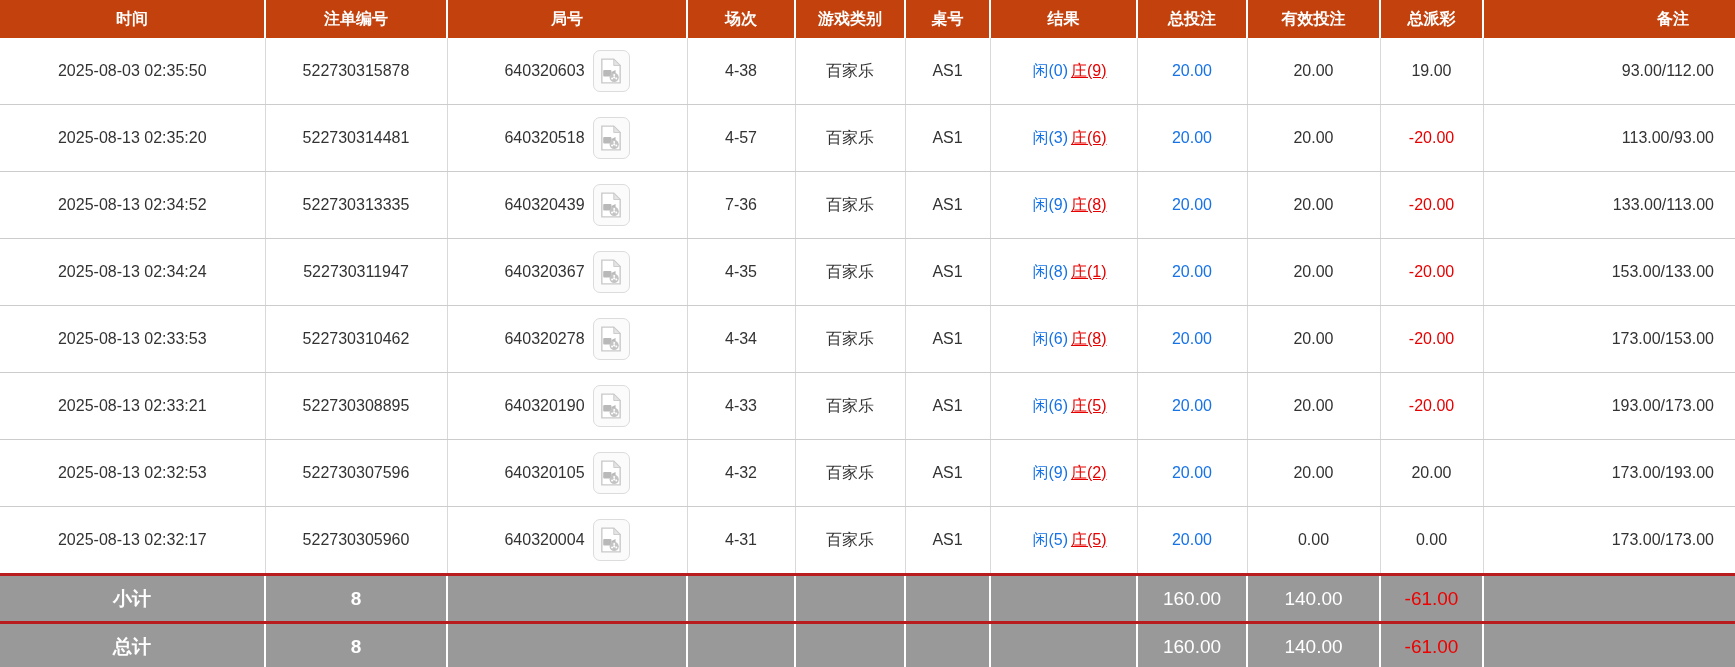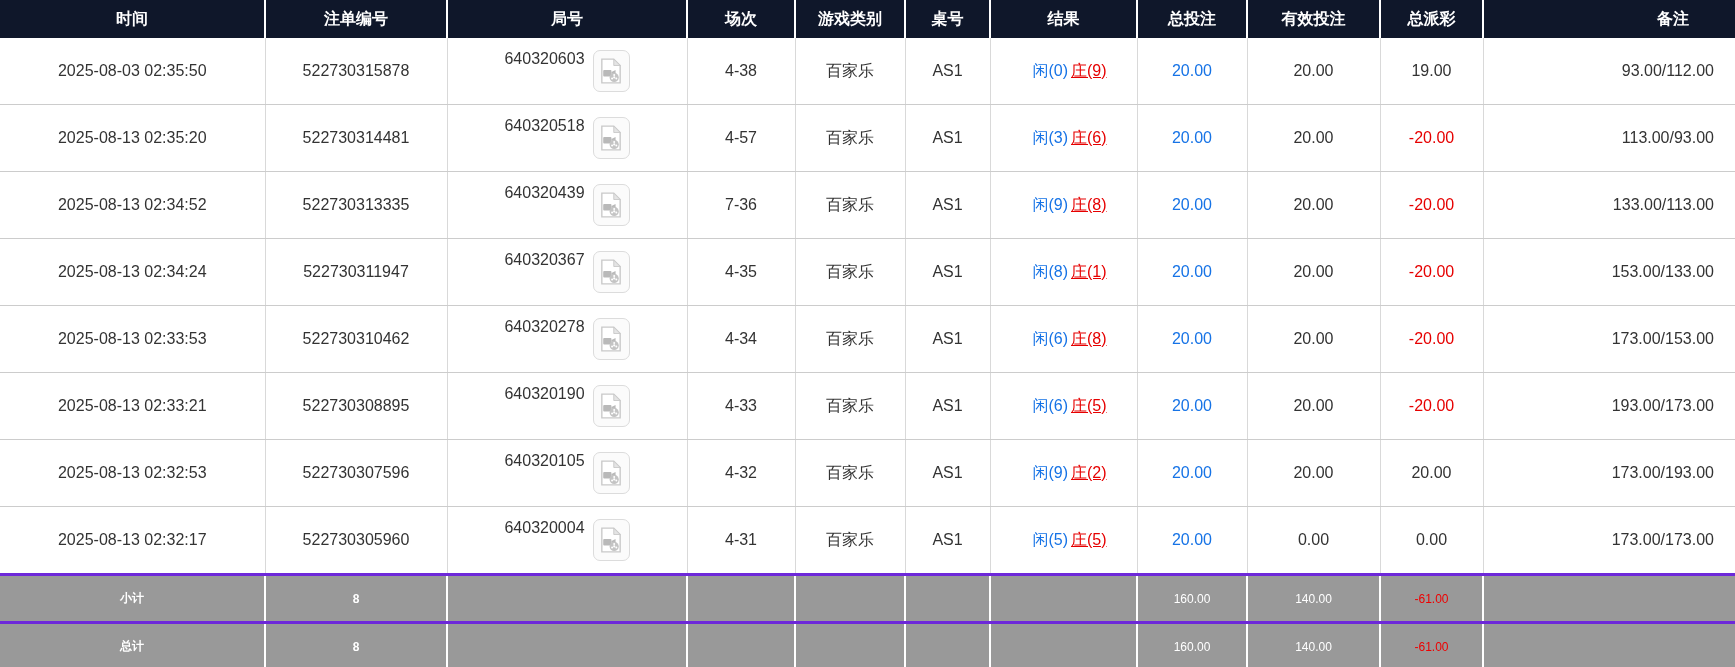--- a/index.html
+++ b/index.html
@@ -6,21 +6,21 @@
   body { font-family: "Liberation Sans", "DejaVu Sans", sans-serif; }
 
   table.records {
     border-collapse: collapse;
     table-layout: fixed;
     width: 1735px;
   }
 
   
   thead th {
-    background: #0f172a;
+    background: #c2410c;
     color: #ffffff;
     font-weight: bold;
     font-size: 16px;
     height: 38px;
     padding: 0;
     text-align: center;
     border-right: 2px solid #ffffff;
   }
   thead th.col-remark { text-align: right; padding-right: 46px; border-right: none; }
 
@@ -36,41 +36,41 @@
     border-right: 1px solid #d9d9d9;
   }
   tbody td.c-remark { text-align: right; padding-right: 21px; border-right: none; }
 
   .r-player { color: #1673e6; margin-left: 12px; }
   .r-banker { color: #e60000; margin-left: 3px; text-decoration: underline; }
 
   .bet-link { color: #1673e6; cursor: pointer; }
   td.c-payout.neg { color: #e60000; }
 
-  .game-cell-inner { display: inline-flex; justify-content: center; gap: 8px; }
+  .game-cell-inner { display: inline-flex; align-items: center; justify-content: center; gap: 8px; }
 
   .video-btn {
     width: 37px; height: 42px;
     border: 1px solid #dcdcdc;
     border-radius: 7px;
     background: #fbfbfb;
     display: inline-flex; align-items: center; justify-content: center;
     cursor: pointer;
     padding: 0;
   }
 
   
   tr.sum-row td {
     background: #999999;
     color: #ffffff;
     height: 45px;
-    font-size: 12px;
+    font-size: 19px;
     padding: 0;
     text-align: center;
-    border-top: 3px solid #6d28d9;
+    border-top: 3px solid #b91c1c;
     border-right: 2px solid #ffffff;
     border-bottom: none;
   }
   tr.sum-row td:last-child { border-right: none; }
   tr.sum-row td.f-label, tr.sum-row td.f-count { font-weight: bold; }
   tr.sum-row td.f-neg { color: #ee0000; }
 </style>
 </head>
 <body>
 

